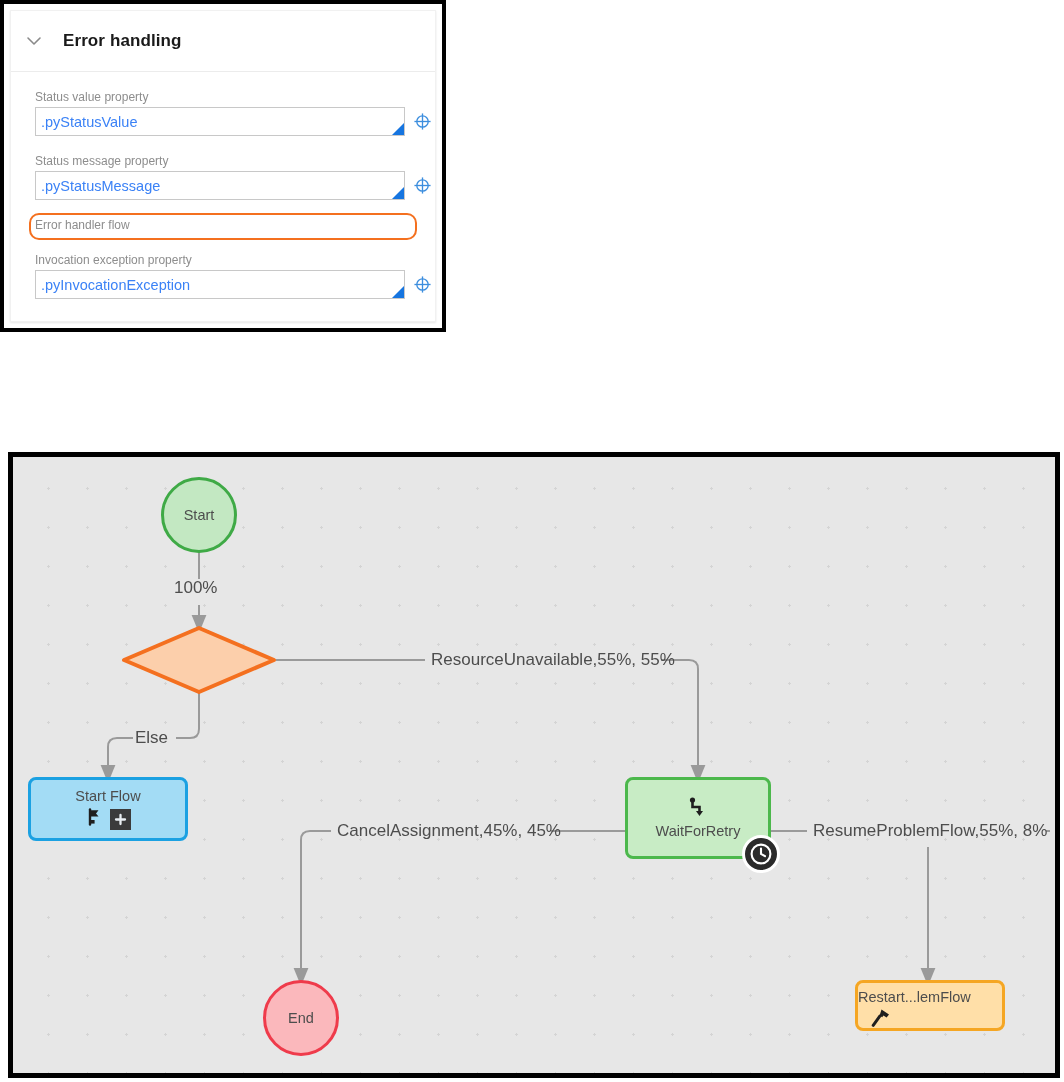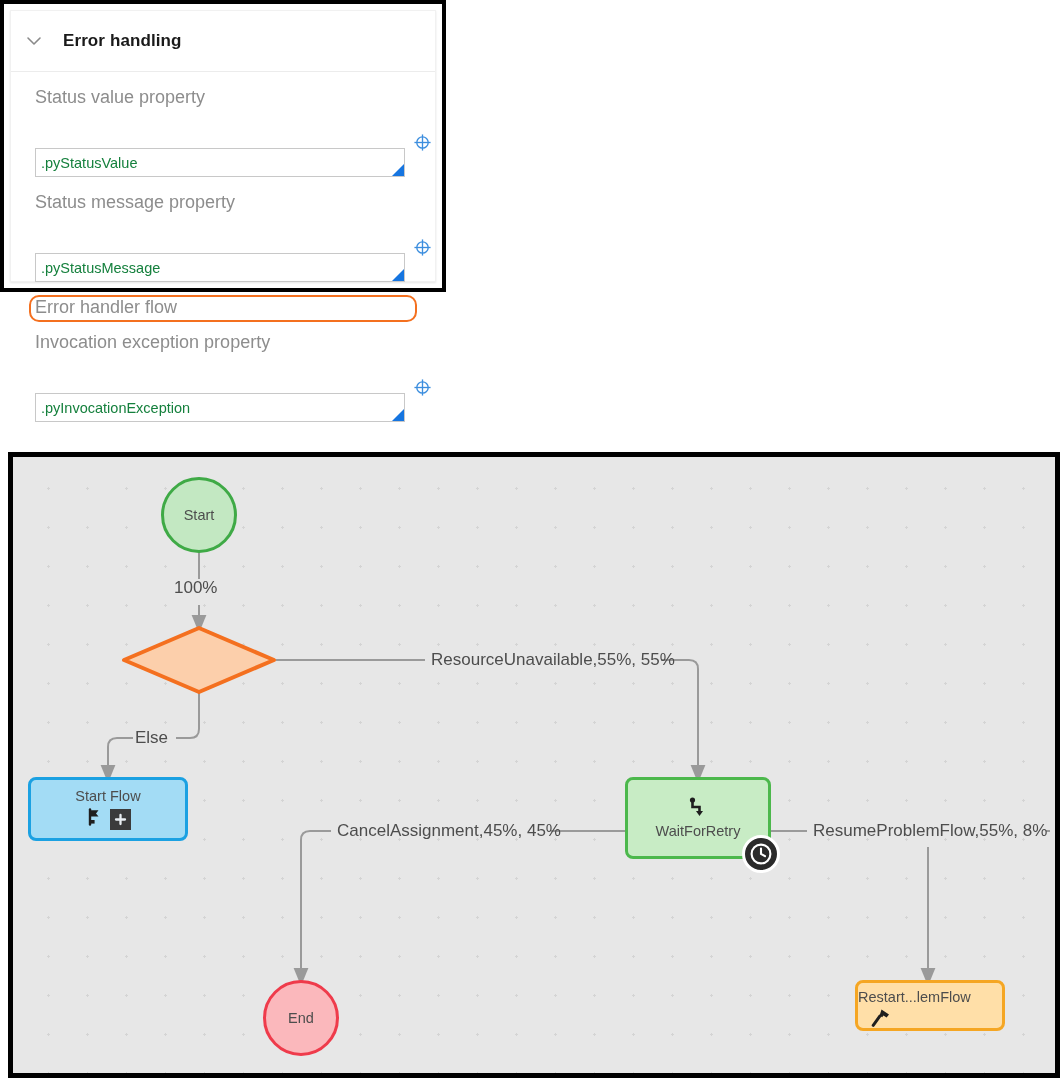--- a/index.html
+++ b/index.html
@@ -14,21 +14,21 @@
     font-family: "Liberation Sans", sans-serif;
     overflow: hidden;
   }
 
   
   #properties-panel {
     position: absolute;
     left: 0px;
     top: 0px;
     width: 446px;
-    height: 292px;
+    height: 332px;
     box-sizing: border-box;
     border: 4px solid #000000;
     background: #ffffff;
   }
   .panel-inner {
     position: absolute;
     left: 6px;
     top: 6px;
     right: 6px;
     bottom: 6px;
@@ -68,21 +68,21 @@
     margin-bottom: 8px;
     padding: 3px 4px 3px 4px;
     border: 2px solid transparent;
     border-radius: 10px;
     box-sizing: border-box;
   }
   .field-row.highlighted {
     border-color: #f4701f;
   }
   .field-label {
-    font-size: 18px;
+    font-size: 12px;
     color: #8d8d8d;
     margin-bottom: 2px;
     line-height: 15px;
     display: block;
   }
   .field-control {
     display: flex;
     align-items: center;
   }
   .input-wrap {
@@ -90,26 +90,25 @@
     flex: 0 0 auto;
     width: 370px;
   }
   .text-input {
     width: 100%;
     height: 29px;
     box-sizing: border-box;
     border: 1px solid #c8c8c8;
     background: #ffffff;
     font-size: 14.5px;
-    color: #15803d;
+    color: #3b82f6;
     padding: 0 18px 0 5px;
     font-family: "Liberation Sans", sans-serif;
     border-radius: 0;
     outline: none;
-    margin-top: 41px;
   }
   .corner-triangle {
     position: absolute;
     right: 1px;
     bottom: 1px;
     width: 0;
     height: 0;
     border-left: 12px solid transparent;
     border-bottom: 12px solid #1675e0;
     pointer-events: none;

